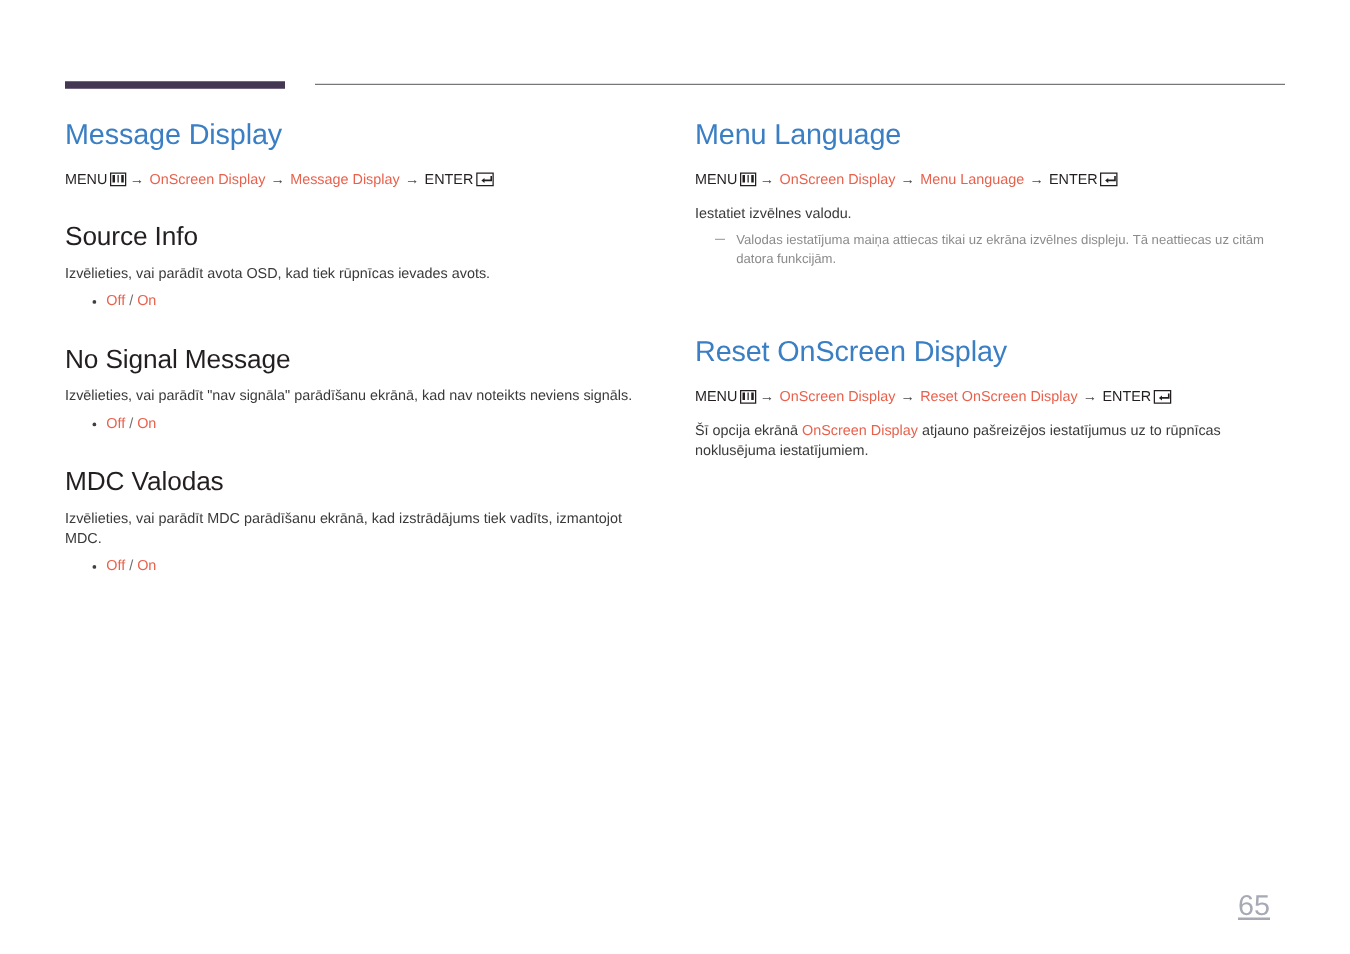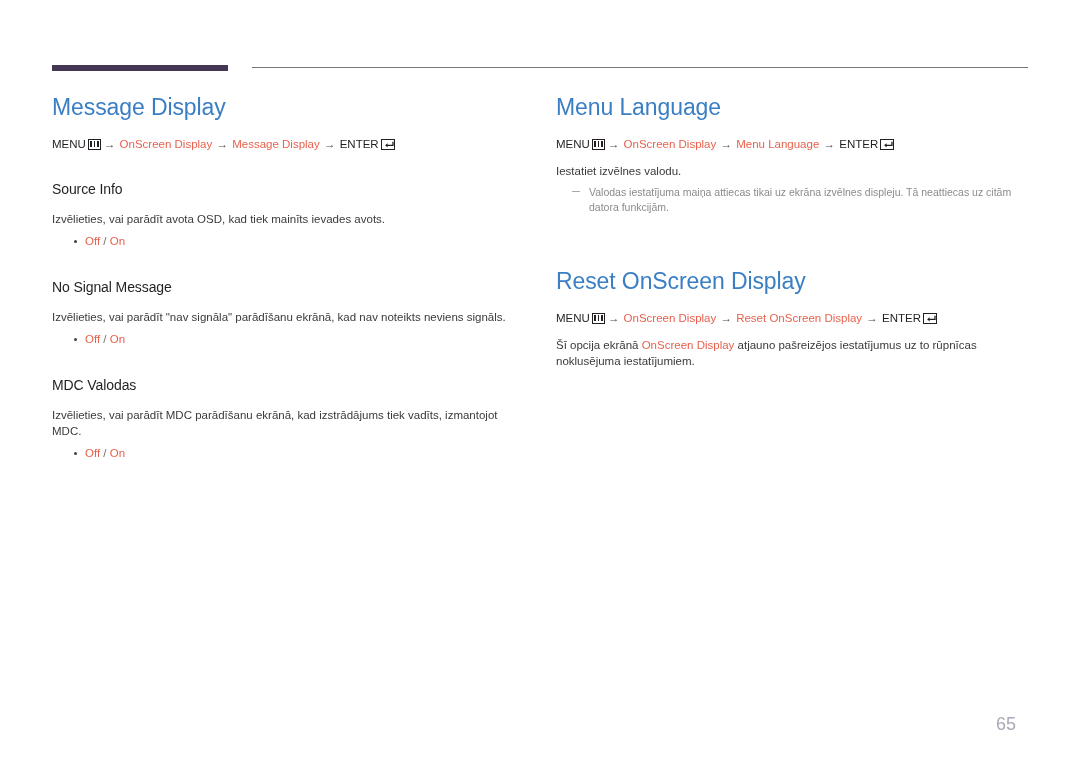--- a/index.html
+++ b/index.html
@@ -62,21 +62,21 @@
   
   h1.sec-title {
     font-size: 23px;
     line-height: 30px;
     font-weight: 400;
     color: #3a7ec4;
     margin: 0 0 14px 0;
     letter-spacing: -0.1px;
   }
   h2.sub-title {
-    font-size: 14px;
+    font-size: 21px;
     line-height: 23px;
     font-weight: 400;
     color: #231f20;
     margin: 26px 0 10px 0;
     letter-spacing: -0.1px;
   }
 
   
   .path {
     font-size: 11.5px;
@@ -172,24 +172,25 @@
     width: 8px;
     height: 1.3px;
     background: #a8a8a8;
   }
 
   
   .page-number {
     position: absolute;
     right: 48px;
     bottom: 26px;
-    font-size: 18px;
+    font-size: 23px;
     line-height: 26px;
     color: #a7aab5;
     font-weight: 400;
+    text-decoration: underline;
   }
 </style>
 </head>
 <body>
 
 <div class="page">
 
   <div class="top-rule">
     <div class="bar-thick"></div>
     <div class="bar-thin"></div>
@@ -205,21 +206,21 @@
       <span class="arrow">→</span>
       <span class="accent">Message Display</span>
       <span class="arrow">→</span>
       <span>ENTER</span><span class="ico ico-enter"><svg width="10" height="9" viewBox="0 0 10 9">
             <path d="M9 0.8 L9 4.3 L2.4 4.3" stroke="#231f20" stroke-width="1.3" fill="none"></path>
             <path d="M3.6 2.3 L1.1 4.35 L3.6 6.4 Z" fill="#231f20"></path>
           </svg></span>
     </p>
 
     <h2 class="sub-title">Source Info</h2>
-    <p class="body">Izvēlieties, vai parādīt avota OSD, kad tiek mainīts ievades avots.</p>
+    <p class="body">Izvēlieties, vai parādīt avota OSD, kad tiek rūpnīcas ievades avots.</p>
     <ul class="opts">
       <li>
         <span>Off</span>
         <span class="sep">/</span>
         <span>On</span>
       </li>
     </ul>
 
     <h2 class="sub-title">No Signal Message</h2>
     <p class="body">Izvēlieties, vai parādīt "nav signāla" parādīšanu ekrānā, kad nav noteikts neviens signāls.</p>

